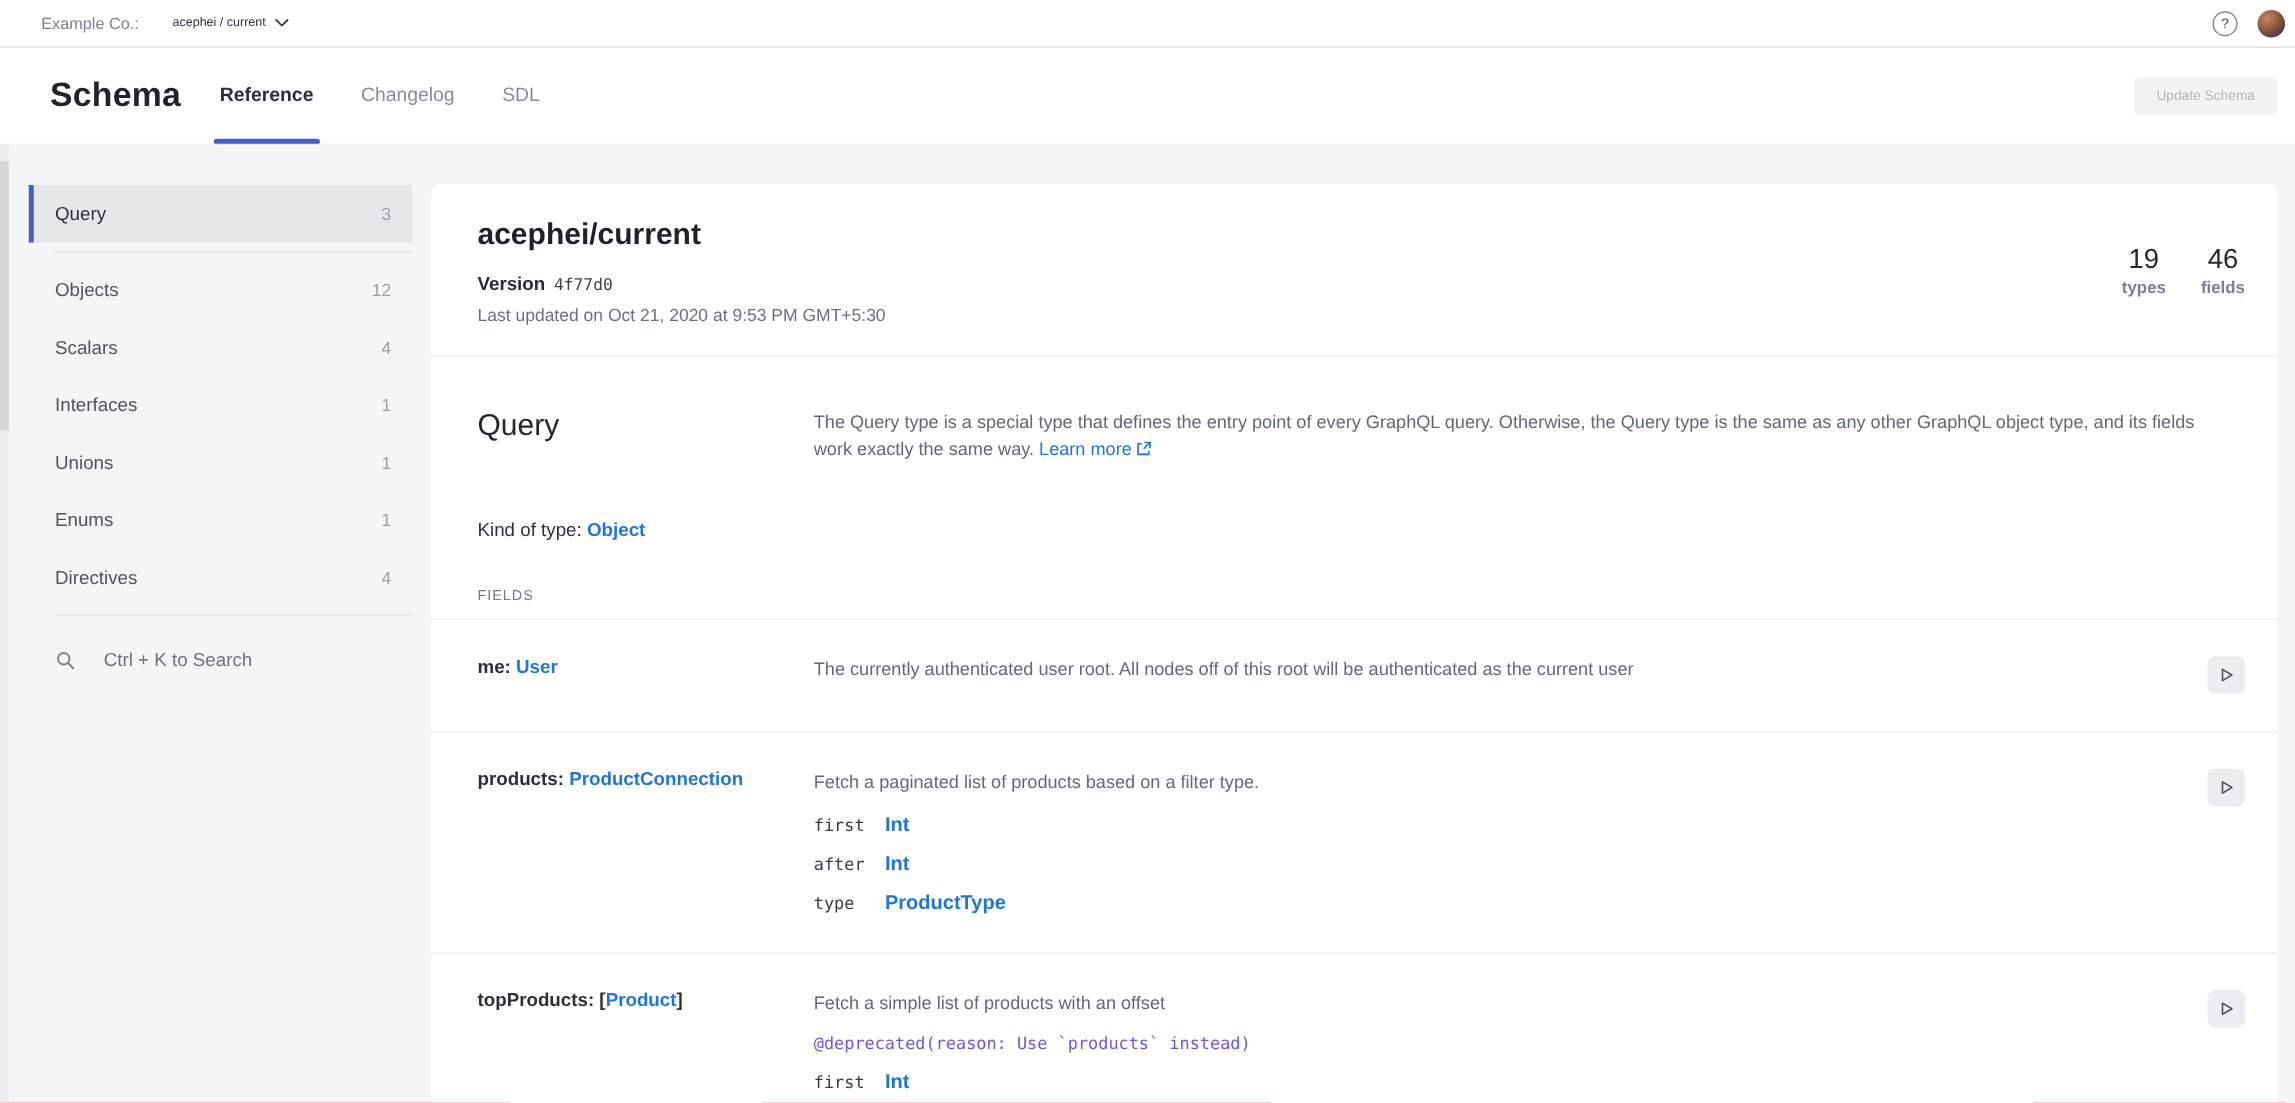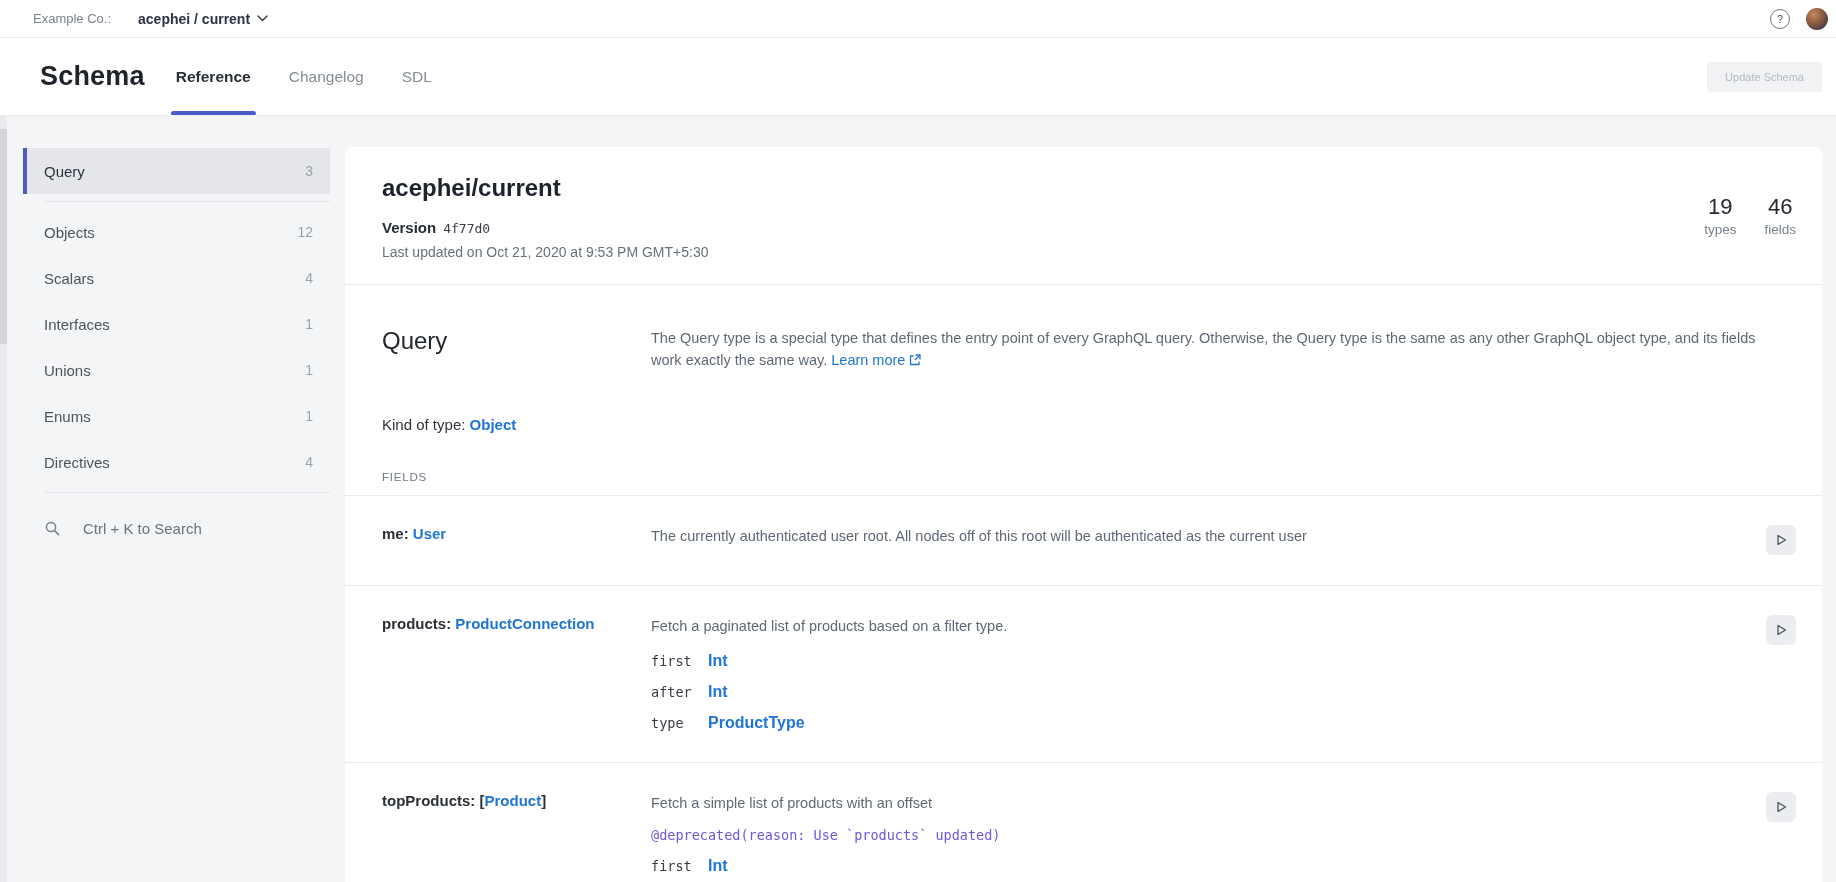--- a/index.html
+++ b/index.html
@@ -4,21 +4,21 @@
 <style>
   * { margin:0; padding:0; box-sizing:border-box; }
   html,body { background:#fff; }
   body { font-family:"Liberation Sans", sans-serif; }
   .app { position:relative; width:1836px; height:882px; overflow:hidden; background:#7f1d1d; }
 
   
   .topbar { height:38px; display:flex; align-items:center; padding:0 14px 0 33px; background:#fff; border-bottom:1px solid #e9e9ee; }
   .org-label { font-size:13px; color:#7a8290; }
   .graph-selector { display:flex; align-items:center; gap:7px; margin-left:27px; cursor:pointer; }
-  .graph-name { font-size:14px; font-weight:700; color:#2c3240; }
+  .graph-name { font-size:10px; font-weight:400; color:#2c3240; }
   .topbar-right { margin-left:auto; display:flex; align-items:center; gap:16px; }
   .help-btn { width:20px; height:20px; border:1.4px solid #6f767f; border-radius:50%; display:flex; align-items:center; justify-content:center; font-size:11px; color:#4a4f57; cursor:pointer; background:#fff; }
   .avatar { width:22px; height:22px; border-radius:50%; background:radial-gradient(circle at 35% 30%, #c08a62 0%, #8a5a3c 45%, #3a3350 85%, #273043 100%); margin-right:-6px; cursor:pointer; }
 
   
   .header { height:78px; display:flex; align-items:center; padding:0 14px 0 40px; background:#fff; border-bottom:1px solid #ebedef; }
   .page-title { font-size:27px; font-weight:700; color:#1f232b; letter-spacing:.2px; }
   .tabs { display:flex; gap:38px; margin-left:31px; height:100%; }
   .tab { position:relative; display:flex; align-items:center; font-size:15.5px; color:#848c96; cursor:pointer; }
   .tab.active { color:#2a2f38; font-weight:700; }
@@ -44,21 +44,21 @@
   .card { flex:1; margin:31px 14px 0 7px; background:#fff; border-radius:8px 8px 0 0; }
   .card-head { display:flex; padding:27px 26px 24px 37px; border-bottom:1px solid #e9ebee; }
   .graph-title { font-size:24px; font-weight:700; color:#1e222a; margin-bottom:17px; }
   .version-line { font-size:15px; color:#272b33; }
   .version-label { font-weight:700; }
   .version-value { font-family:"DejaVu Sans Mono", monospace; font-size:13px; color:#3c4149; margin-left:7px; }
   .updated-line { font-size:14px; color:#68717e; margin-top:8px; }
   .stats { margin-left:auto; display:flex; gap:28px; margin-top:20px; }
   .stat { text-align:center; }
   .stat-value { font-size:22px; color:#242830; }
-  .stat-label { font-size:13.5px; color:#78818d; margin-top:2px; }
+  .stat-label { font-size:13.5px; color:#78818d; margin-top:2px;font-weight:bold; }
 
   .type-intro { display:flex; padding:42px 26px 0 37px; }
   .type-name { width:269px; flex:0 0 269px; font-size:24px; font-weight:400; color:#23272f; }
   .type-desc { flex:1; max-width:1105px; font-size:14.5px; color:#5f6975; line-height:1.55; }
   .kind-line { padding:44px 26px 0 37px; font-size:15px; color:#2e333b; }
   .fields-header { margin-top:38px; padding:0 26px 12px 37px; border-bottom:1px solid #e9ebee; font-size:11.5px; letter-spacing:.8px; color:#707987; }
 
   .field-row { display:flex; align-items:flex-start; padding:29px 26px 30px 37px; border-bottom:1px solid #e9ebee; }
   .f-name { width:269px; flex:0 0 269px; font-size:15px; font-weight:700; color:#2b3038; white-space:pre-wrap; }
   .f-mid { flex:1; padding-top:1px; }
@@ -225,21 +225,21 @@
           <svg width="14" height="14" viewBox="0 0 14 14">
               <polygon points="4,2.5 11.5,7 4,11.5" fill="none" stroke="#4c5560" stroke-width="1.3" stroke-linejoin="round"></polygon>
             </svg>
         </button>
       </div>
 
       <div class="field-row">
         <div class="f-name"><span>topProducts: [</span><a class="link bold">Product</a><span>]</span></div>
         <div class="f-mid">
           <div class="f-desc">Fetch a simple list of products with an offset</div>
-          <div class="deprecated">@deprecated(reason: Use `products` updated)</div>
+          <div class="deprecated">@deprecated(reason: Use `products` instead)</div>
           <div class="args">
             <div class="arg-row">
               <span class="arg-name">first</span>
                 <a class="link bold">Int</a>
             </div>
           </div>
         </div>
         <button class="play-btn">
           <svg width="14" height="14" viewBox="0 0 14 14">
               <polygon points="4,2.5 11.5,7 4,11.5" fill="none" stroke="#4c5560" stroke-width="1.3" stroke-linejoin="round"></polygon>

